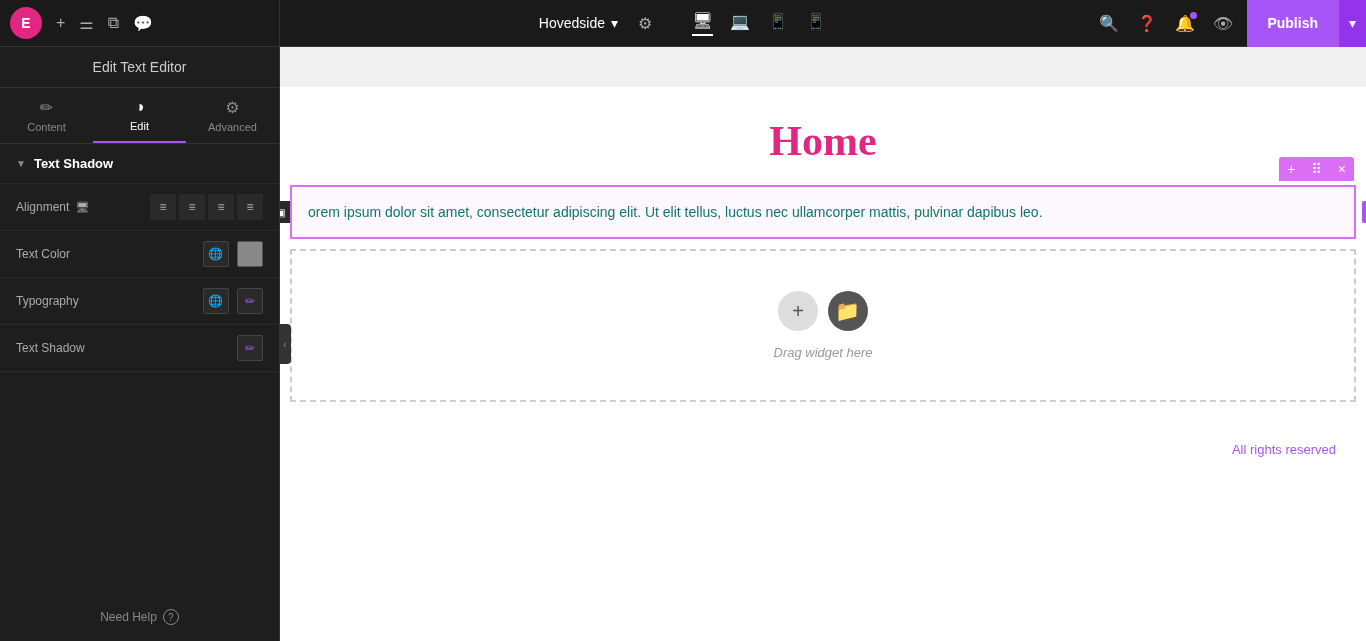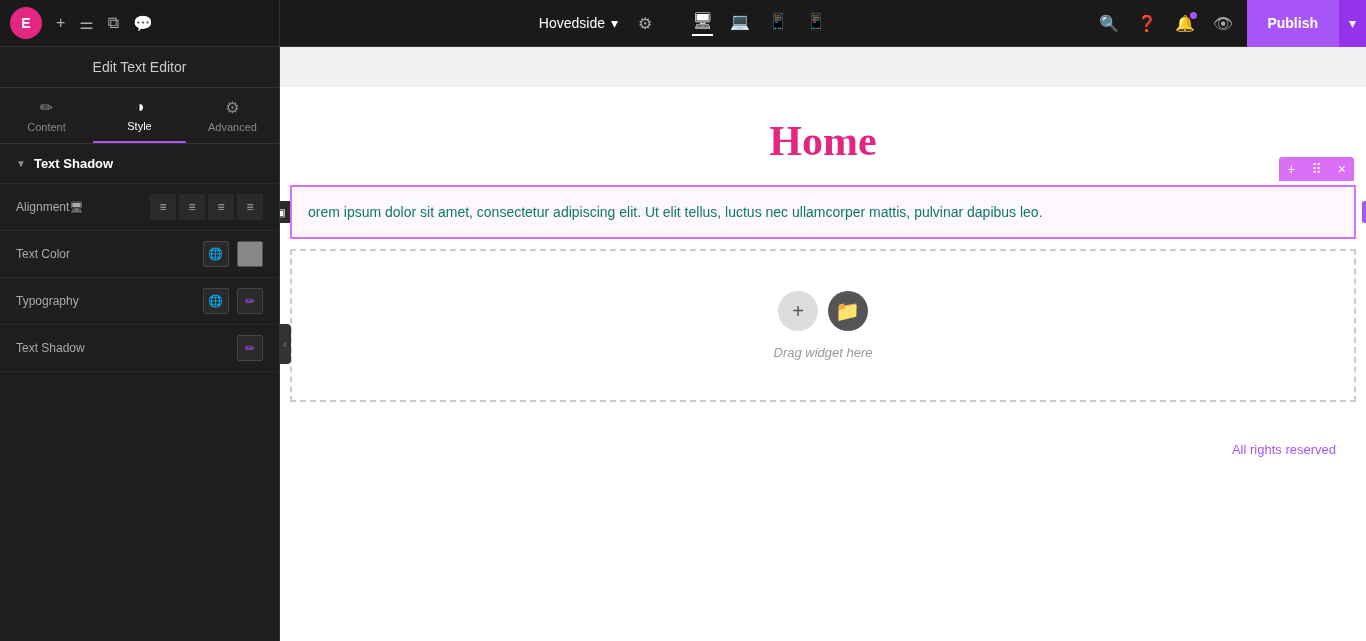--- a/index.html
+++ b/index.html
@@ -172,20 +172,21 @@
       padding: 10px 16px;
       gap: 10px;
       border-bottom: 1px solid #2a2a2a;
     }
     .control-label {
       color: #aaa;
       font-size: 12px;
       flex: 1;
       display: flex;
       align-items: center;
+      gap: 6px;
     }
     .align-buttons {
       display: flex;
       gap: 3px;
     }
     .align-btn {
       background: #2a2a2a;
       border: none;
       color: #aaa;
       width: 26px; height: 26px;
@@ -445,21 +446,21 @@
 
     <div class="panel-title">Edit Text Editor</div>
 
     <div class="tabs-row">
       <div class="tab-item">
         <span class="tab-icon">✏</span>
         <span>Content</span>
       </div>
       <div class="tab-item active">
         <span class="tab-icon">◑</span>
-        <span>Style</span>
+        <span>Edit</span>
       </div>
       <div class="tab-item">
         <span class="tab-icon">⚙</span>
         <span>Advanced</span>
       </div>
     </div>
 
     <div class="section-header">
       <span class="section-arrow">▼</span>
       <span>Text Shadow</span>
@@ -500,20 +501,24 @@
 
     <div class="control-row">
       <div class="control-label">
         <span>Text Shadow</span>
       </div>
       <div class="color-control">
         <button class="edit-btn">✏</button>
       </div>
     </div>
 
+    <div class="need-help">
+      <span>Need Help</span>
+      <div class="help-circle">?</div>
+    </div>
 
     <div class="collapse-handle">‹</div>
   </div>
 
   <div class="canvas-area">
     <div class="canvas-inner">
 
       <div class="home-title">Home</div>
 
       <div class="widget-selected">

